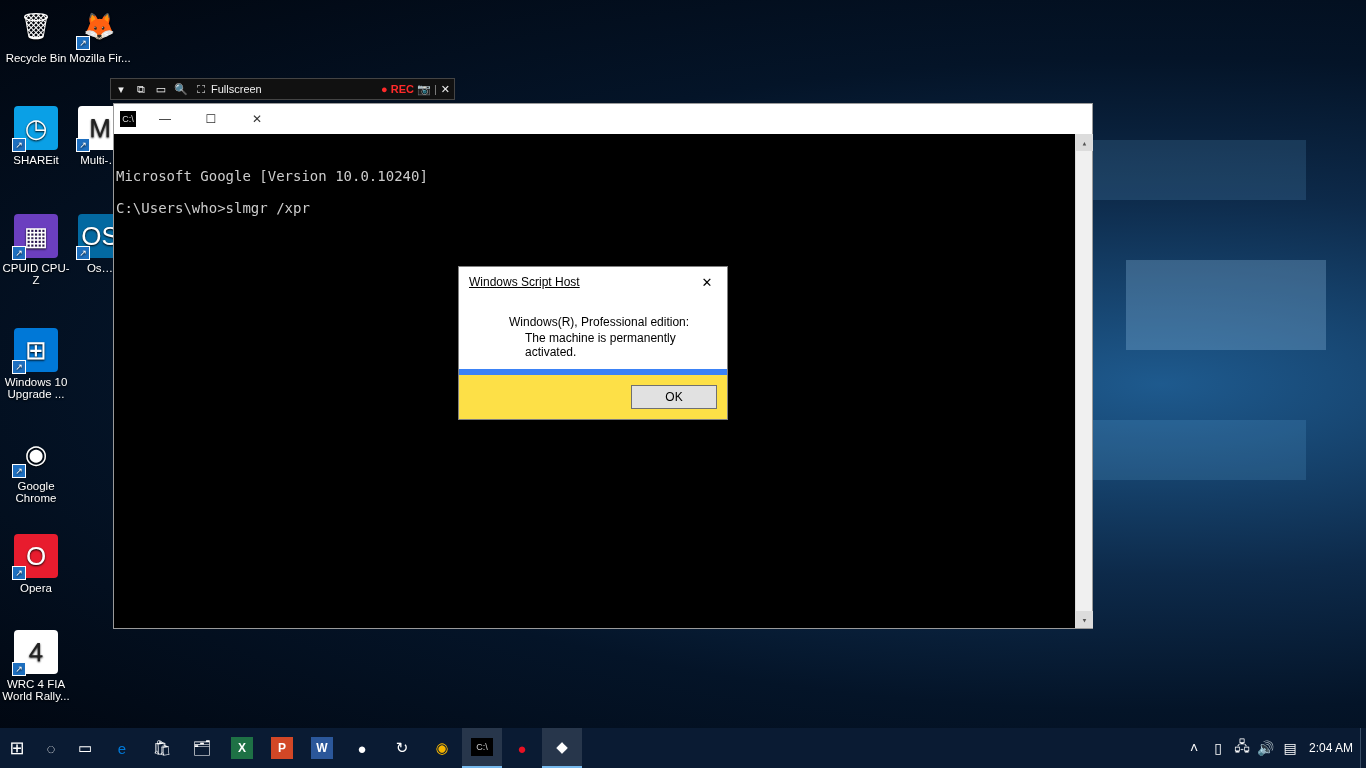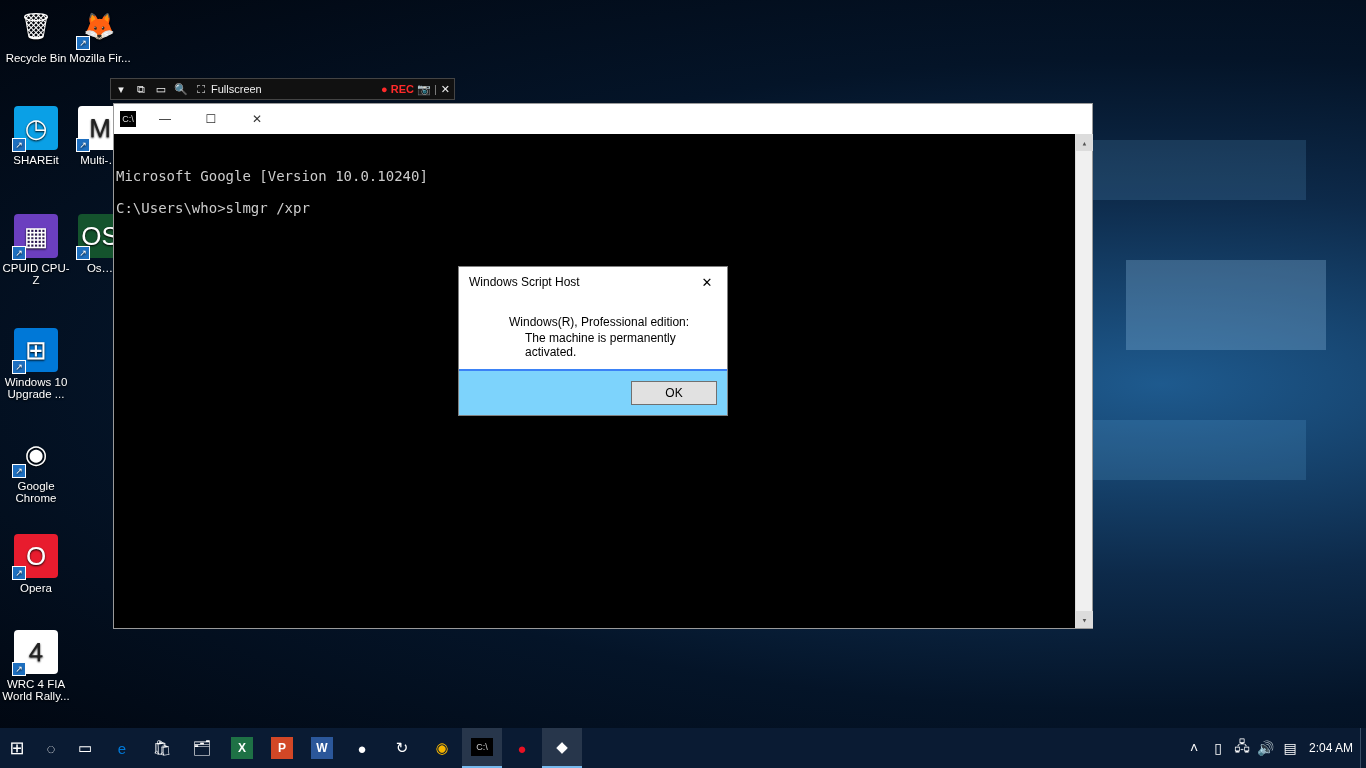--- a/index.html
+++ b/index.html
@@ -97,29 +97,29 @@
   position:absolute; left: 458px; top: 266px;
   width: 270px; background:#fff;
   border:1px solid #808080;
   box-shadow: 2px 2px 6px rgba(0,0,0,0.3);
   font-size: 12px; color:#000;
 }
 .dialog .dtitle {
   height: 30px; display:flex; align-items:center;
   padding-left: 10px; background:#fff;
 }
-.dialog .dtitle .t { flex:1; }
+.dialog .dtitle .t { flex:1;text-decoration:underline; }
 .dialog .dcontent {
   padding: 18px 14px 10px 14px;
   background:#fff;
   margin-left:36px;
 }
 .dialog .dcontent .l2 { padding-left: 16px; margin-top:2px; }
 .dialog .dfoot {
-  background:#7dd3fc; border-top:2px solid #3b82f6;
+  background:#fde047; border-top:6px solid #3b82f6;
   padding: 10px; text-align:right;
 }
 .dialog button {
   width: 86px; height: 24px;
   background:#e1e1e1; border:1px solid #707070;
   font-size:12px; cursor:pointer;
 }
 .dialog .xbtn {
   width:40px; height:28px; display:flex;align-items:center;justify-content:center;
   cursor:pointer; font-size:13px;
@@ -166,21 +166,21 @@
     </div>
     <div class="dicon" style="left: 64px; top: 106px;">
       <div class="ibox shortcut" style="background: rgb(255, 255, 255); color: rgb(34, 34, 34);">M</div>
       <div>Multi-…</div>
     </div>
     <div class="dicon" style="left: 0px; top: 214px;">
       <div class="ibox shortcut" style="background: rgb(107, 63, 191); color: rgb(255, 255, 255);">▦</div>
       <div>CPUID CPU-Z</div>
     </div>
     <div class="dicon" style="left: 64px; top: 214px;">
-      <div class="ibox shortcut" style="background: #14532d; color: rgb(255, 255, 255);">OS</div>
+      <div class="ibox shortcut" style="background: #0369a1; color: rgb(255, 255, 255);">OS</div>
       <div>Os…</div>
     </div>
     <div class="dicon" style="left: 0px; top: 328px;">
       <div class="ibox shortcut" style="background: rgb(0, 120, 215); color: rgb(255, 255, 255);">⊞</div>
       <div>Windows 10 Upgrade ...</div>
     </div>
     <div class="dicon" style="left: 0px; top: 432px;">
       <div class="ibox shortcut" style="background: transparent; color: rgb(255, 255, 255);">◉</div>
       <div>Google Chrome</div>
     </div>

